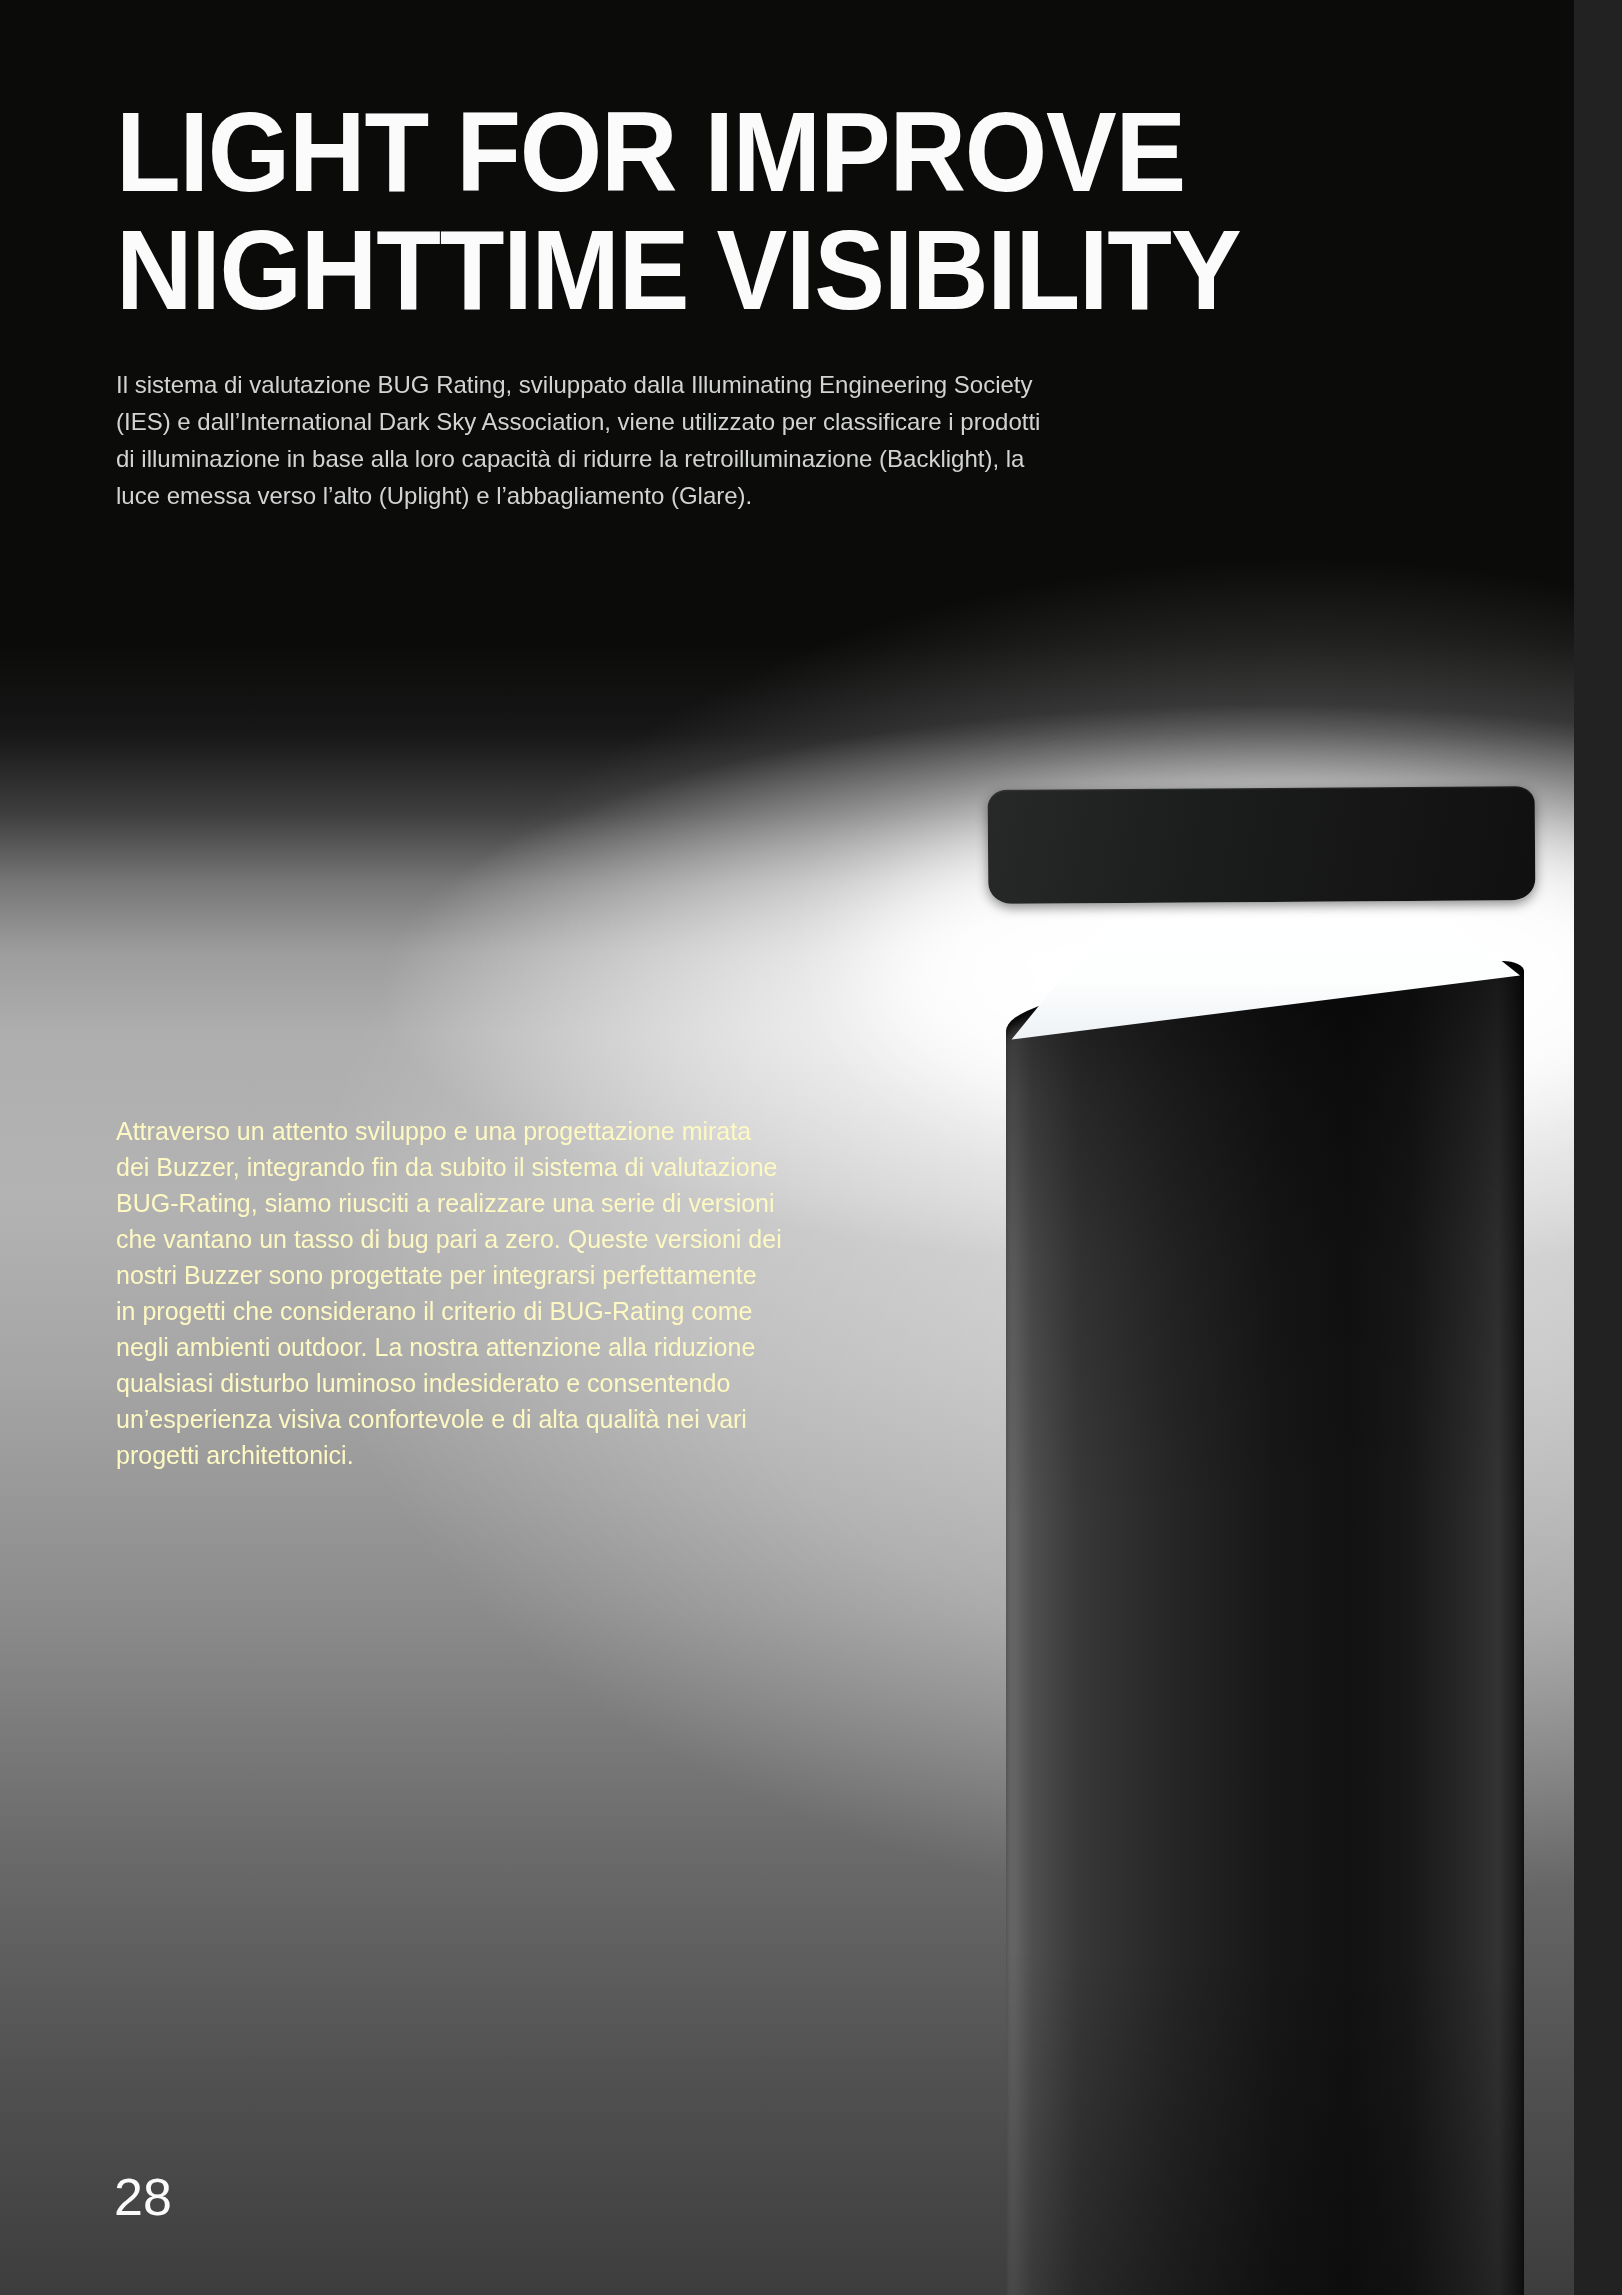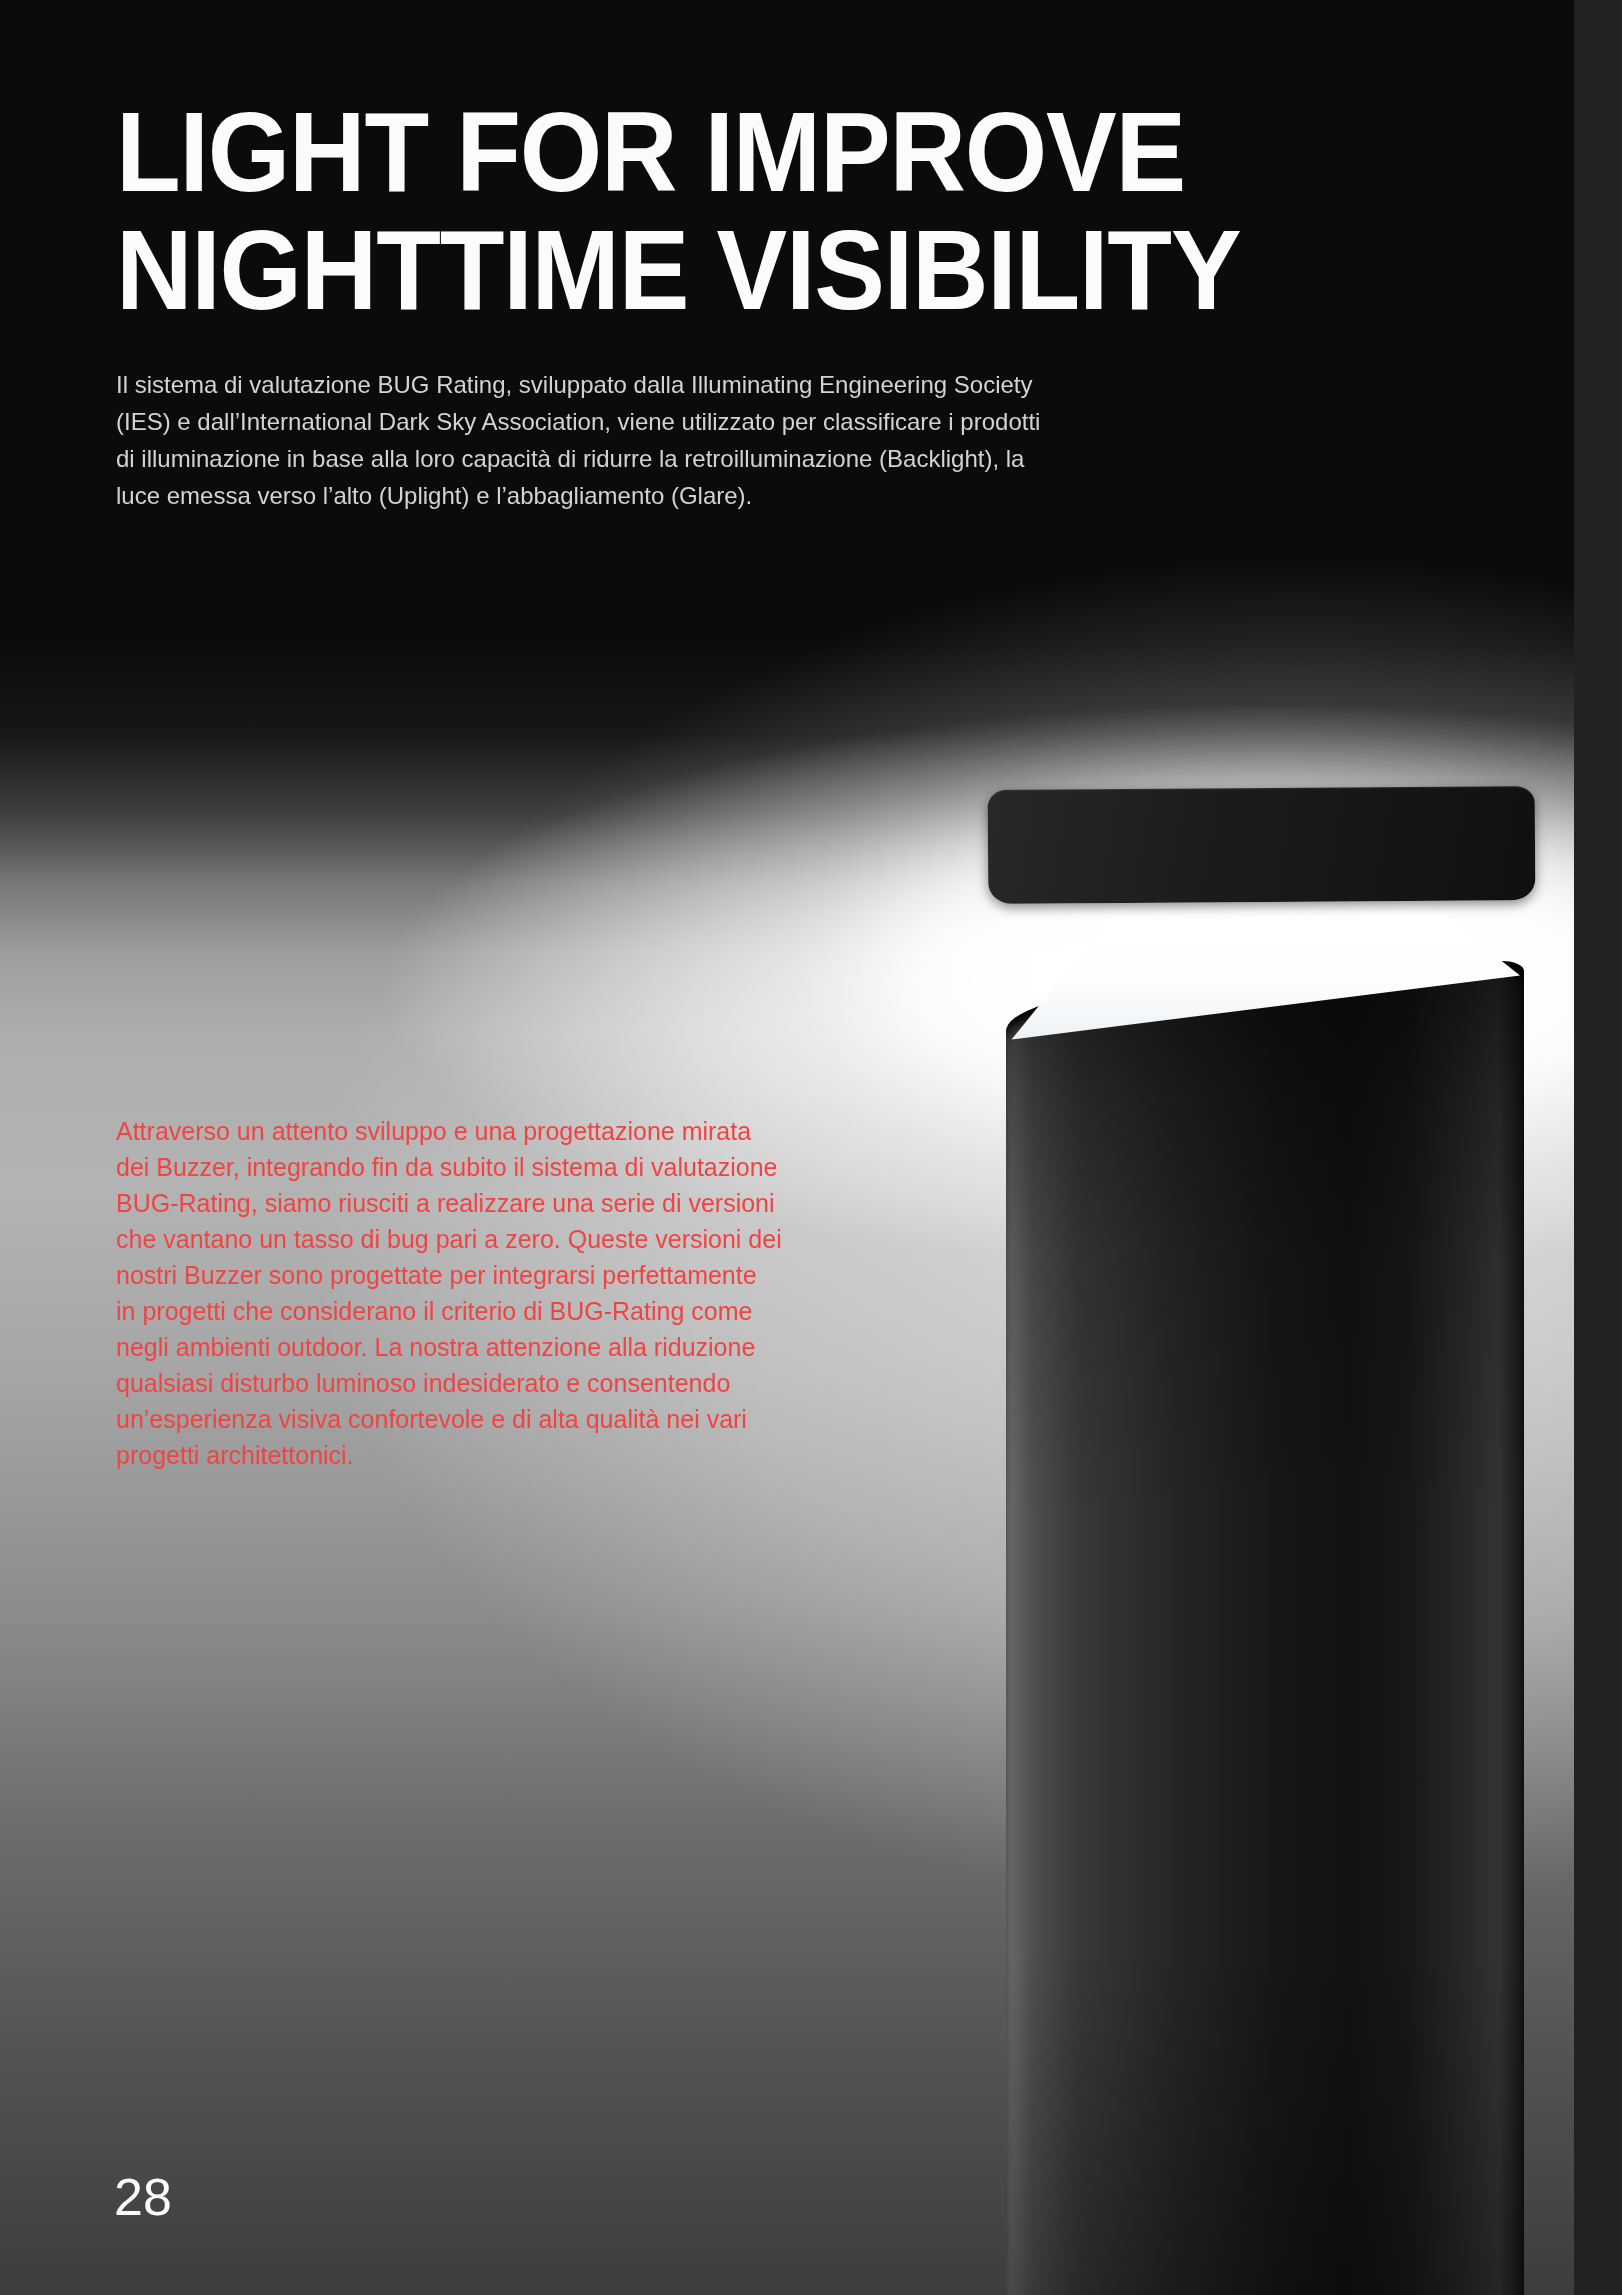--- a/index.html
+++ b/index.html
@@ -92,21 +92,21 @@
     color: #d2d3d3;
     font-size: 24px;
     line-height: 37px;
     font-weight: 400;
     margin-top: 7px;
   }
   .intro .line { white-space: nowrap; }
 
   .body-text {
     left: 116px; top: 1113px;
-    color: #ef4444;
+    color: #fef9c3;
     font-size: 25px;
     line-height: 36px;
     font-weight: 400;
   }
   .body-text .line { white-space: nowrap; }
 
   .page-number {
     left: 114px; top: 2168px;
     color: #fafafa;
     font-size: 52px;

